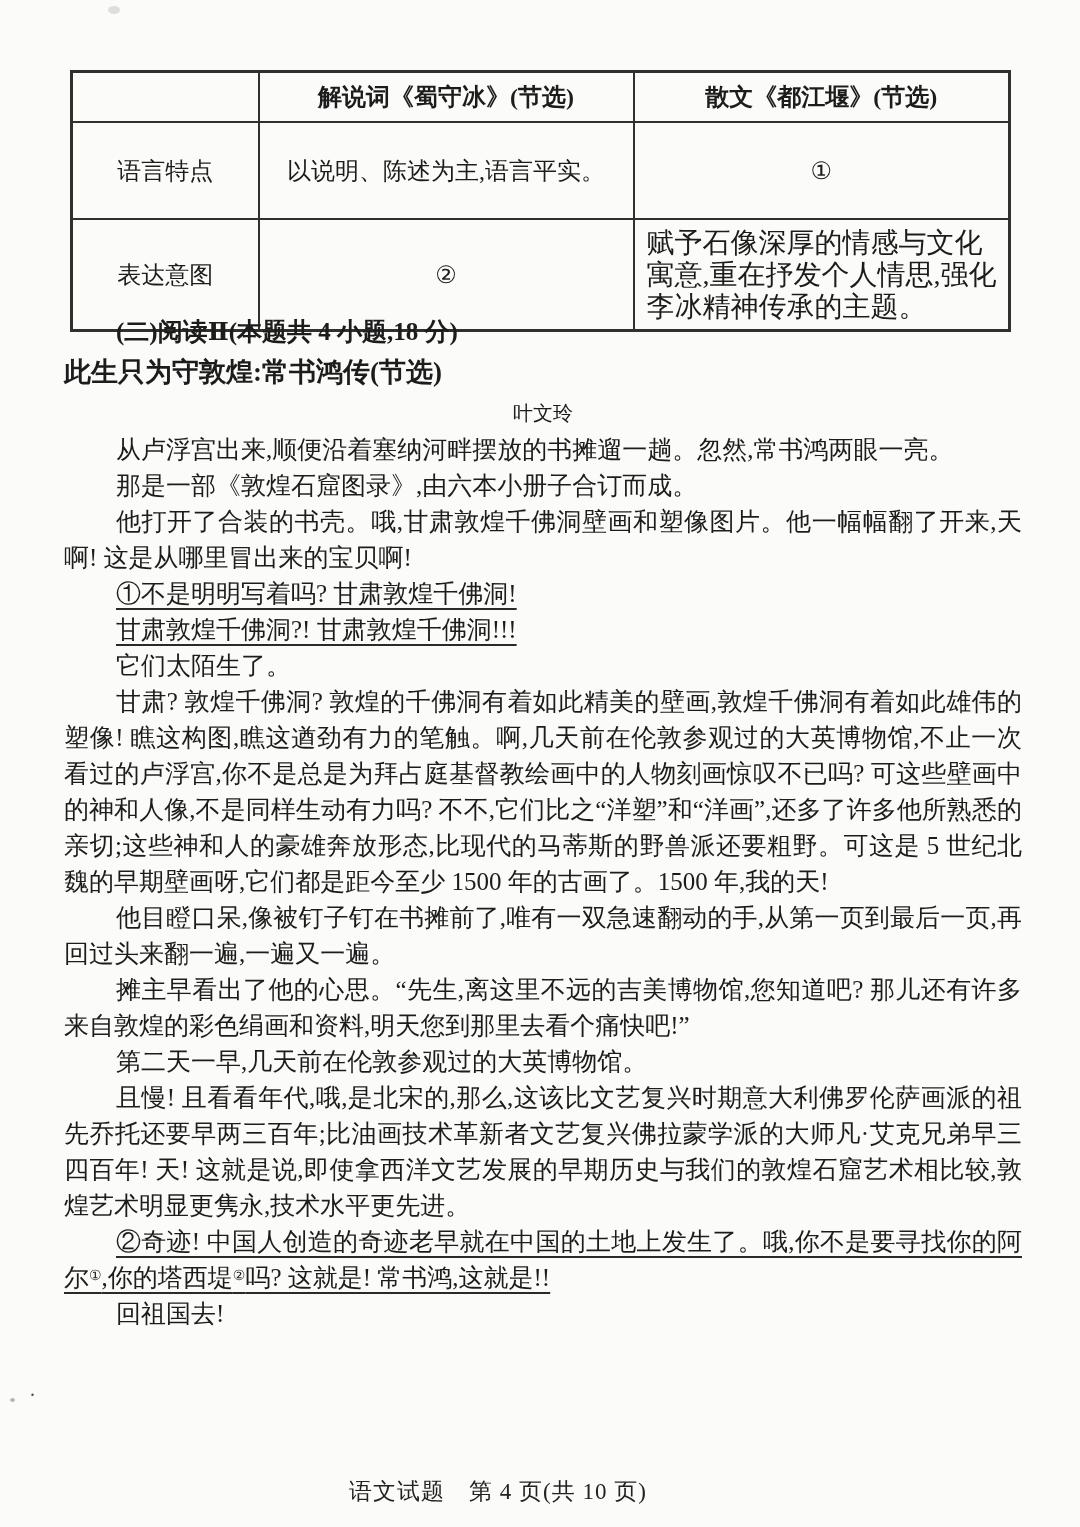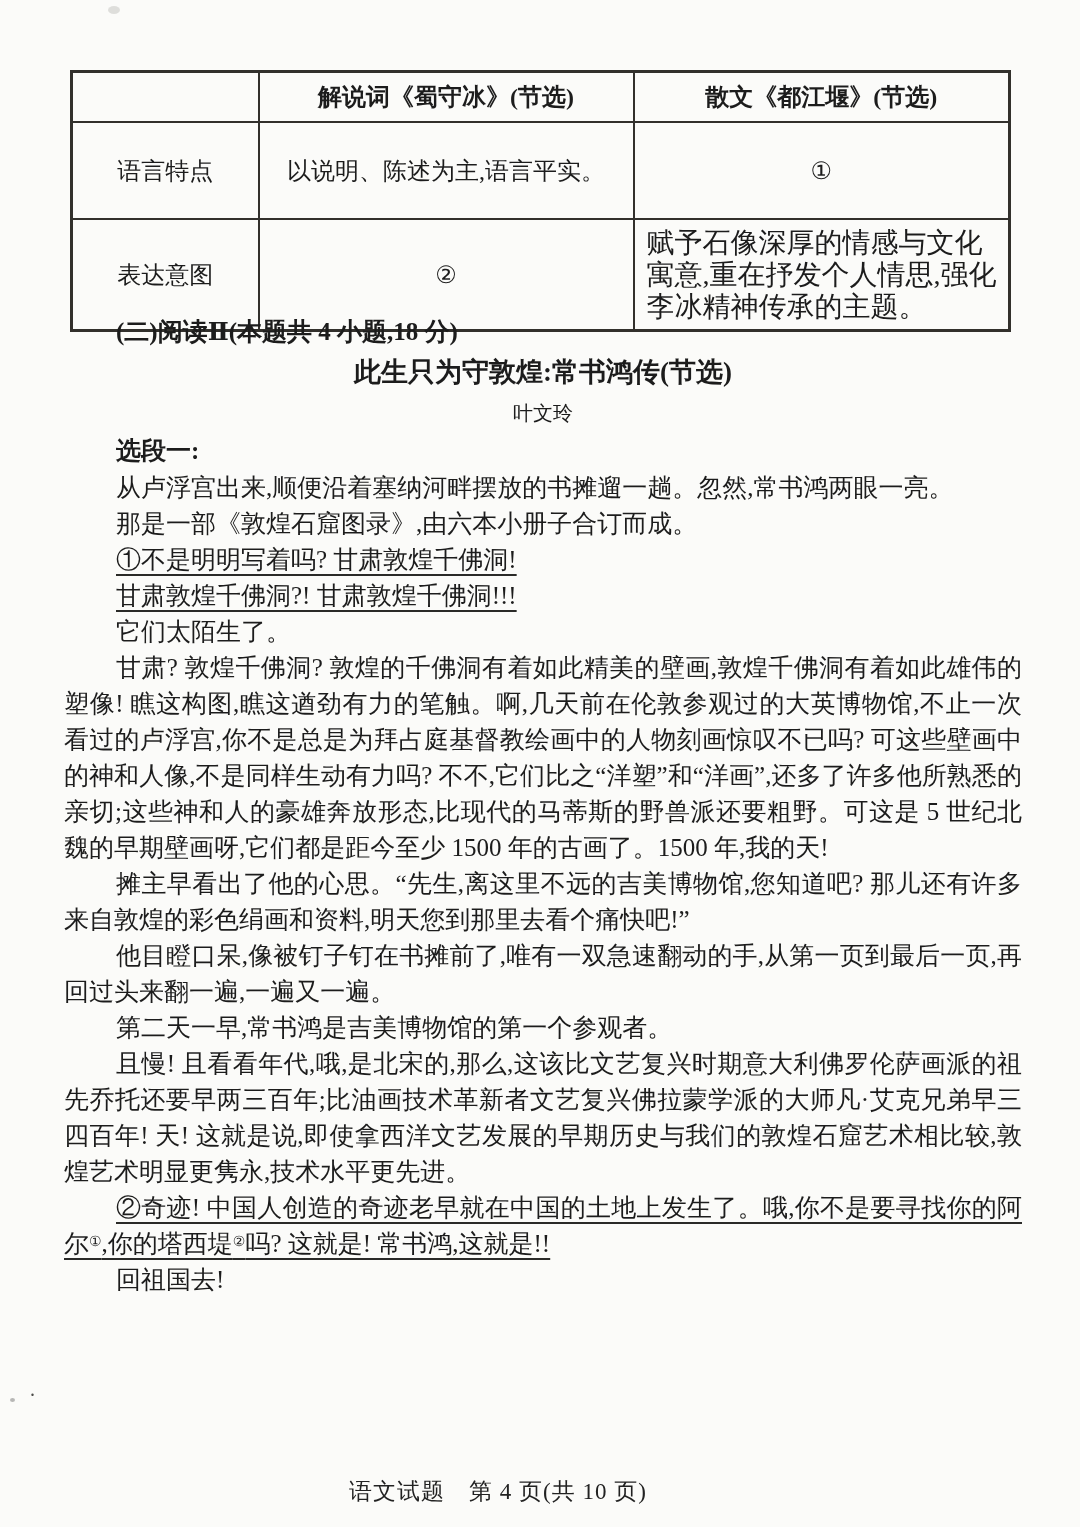--- a/index.html
+++ b/index.html
@@ -43,21 +43,21 @@
   
   .textblock{
     position:absolute;left:64px;top:314px;width:958px;
     font-size:25px;line-height:36px;
     text-align:justify;
   }
   .textblock p{margin:0;text-indent:52px;}
   .sec-heading{font-weight:bold;text-indent:52px;}
   .sec-instruction{text-indent:52px;}
   .title{
-    text-align:center;font-weight:bold;
+    font-weight:bold;
     font-size:27px;line-height:44px;text-indent:0;
   }
   .author{text-align:center;font-size:20px;line-height:38px;text-indent:0;}
   .excerpt-label{font-weight:bold;text-indent:52px;line-height:38px;}
   .ul{
     text-decoration:underline;
     text-underline-offset:6px;
     text-decoration-thickness:1.5px;
     text-decoration-color:#2a2a28;
   }
@@ -114,31 +114,31 @@
       <td class="circled">②</td>
       <td class="long">赋予石像深厚的情感与文化寓意,重在抒发个人情思,强化李冰精神传承的主题。</td>
     </tr>
   </tbody>
     </table>
 
   <div class="textblock">
     <div class="sec-heading">(二)阅读Ⅱ(本题共 4 小题,18 分)</div>
     <div class="title">此生只为守敦煌:常书鸿传(节选)</div>
     <div class="author">叶文玲</div>
-    <div class="excerpt-label">选段一:</div>
 
     <p>从卢浮宫出来,顺便沿着塞纳河畔摆放的书摊遛一趟。忽然,常书鸿两眼一亮。</p>
     <p>那是一部《敦煌石窟图录》,由六本小册子合订而成。</p>
+    <p>他打开了合装的书壳。哦,甘肃敦煌千佛洞壁画和塑像图片。他一幅幅翻了开来,天啊! 这是从哪里冒出来的宝贝啊!</p>
     <p class="ul">①不是明明写着吗? 甘肃敦煌千佛洞!</p>
     <p class="ul">甘肃敦煌千佛洞?! 甘肃敦煌千佛洞!!!</p>
     <p>它们太陌生了。</p>
     <p>甘肃? 敦煌千佛洞? 敦煌的千佛洞有着如此精美的壁画,敦煌千佛洞有着如此雄伟的塑像! 瞧这构图,瞧这遒劲有力的笔触。啊,几天前在伦敦参观过的大英博物馆,不止一次看过的卢浮宫,你不是总是为拜占庭基督教绘画中的人物刻画惊叹不已吗? 可这些壁画中的神和人像,不是同样生动有力吗? 不不,它们比之“洋塑”和“洋画”,还多了许多他所熟悉的亲切;这些神和人的豪雄奔放形态,比现代的马蒂斯的野兽派还要粗野。可这是 5 世纪北魏的早期壁画呀,它们都是距今至少 1500 年的古画了。1500 年,我的天!</p>
+    <p>他目瞪口呆,像被钉子钉在书摊前了,唯有一双急速翻动的手,从第一页到最后一页,再回过头来翻一遍,一遍又一遍。</p>
     <p>摊主早看出了他的心思。“先生,离这里不远的吉美博物馆,您知道吧? 那儿还有许多来自敦煌的彩色绢画和资料,明天您到那里去看个痛快吧!”</p>
-    <p>他目瞪口呆,像被钉子钉在书摊前了,唯有一双急速翻动的手,从第一页到最后一页,再回过头来翻一遍,一遍又一遍。</p>
-    <p>第二天一早,常书鸿是吉美博物馆的第一个参观者。</p>
+    <p>第二天一早,几天前在伦敦参观过的大英博物馆。</p>
     <p>且慢! 且看看年代,哦,是北宋的,那么,这该比文艺复兴时期意大利佛罗伦萨画派的祖先乔托还要早两三百年;比油画技术革新者文艺复兴佛拉蒙学派的大师凡·艾克兄弟早三四百年! 天! 这就是说,即使拿西洋文艺发展的早期历史与我们的敦煌石窟艺术相比较,敦煌艺术明显更隽永,技术水平更先进。</p>
 
     <p class="ul"><span>②奇迹! 中国人创造的奇迹老早就在中国的土地上发生了。哦,你不是要寻找你的阿尔</span><sup class="fn">①</sup><span>,你的塔西堤</span><sup class="fn">②</sup><span>吗? 这就是! 常书鸿,这就是!!</span></p>
 
     <p>回祖国去!</p>
   </div>
 
   <div class="margin-dot1">.</div>
   <div class="margin-dot2"></div>
 

